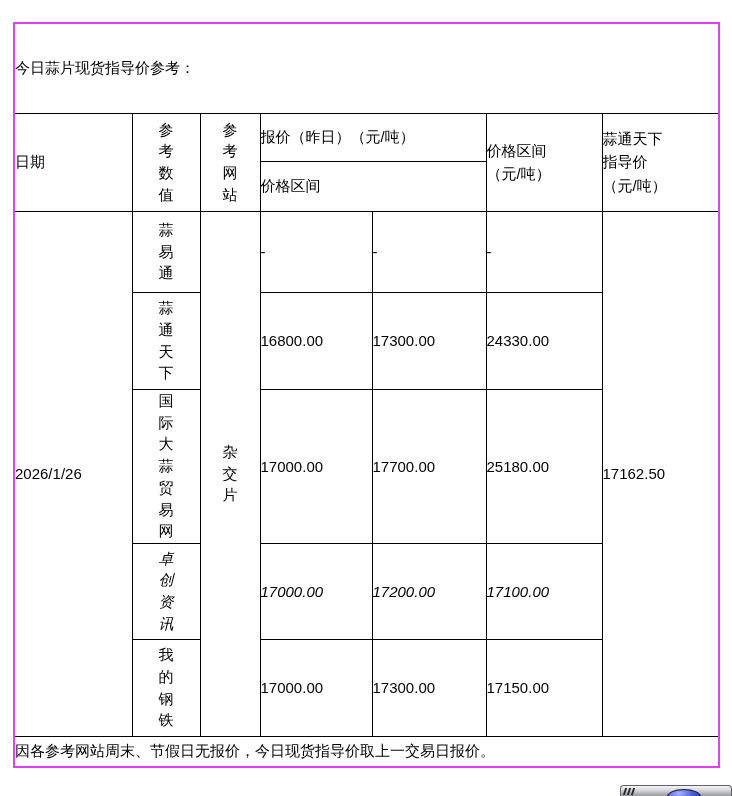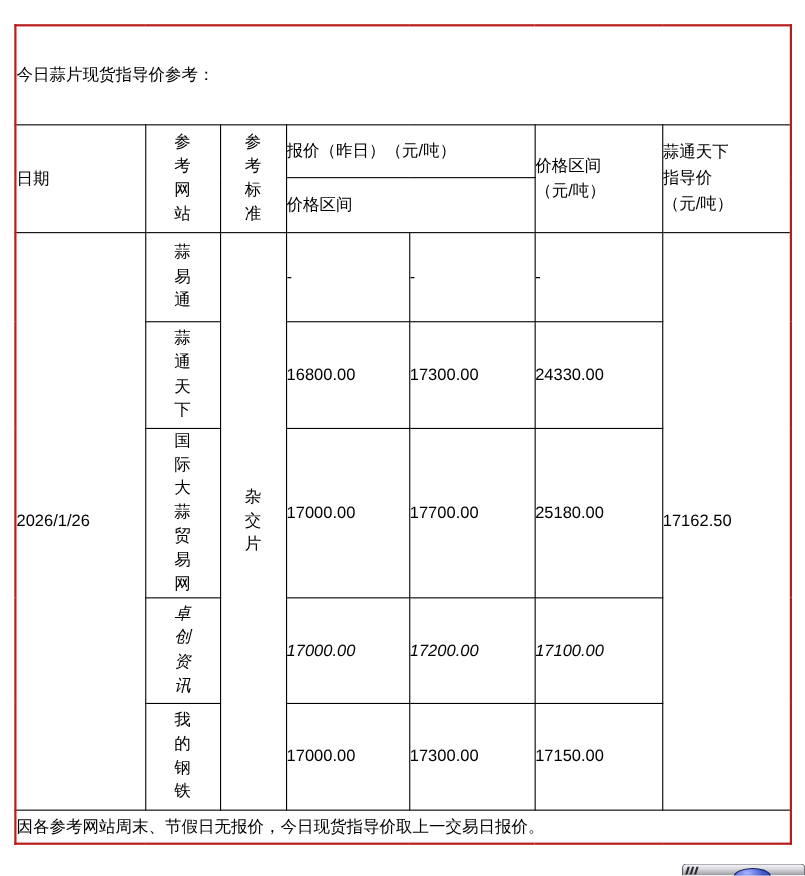--- a/index.html
+++ b/index.html
@@ -11,21 +11,21 @@
     overflow: hidden;
     position: relative;
   }
   #stage { position: absolute; left: 0; top: 0; width: 732px; height: 796px; overflow: hidden; }
 
   table.price-table {
     position: absolute; left: 13px; top: 22px;
     width: 705px;
     border-collapse: collapse;
     table-layout: fixed;
-    border: 2px solid #b91c1c;
+    border: 2px solid #d946ef;
     font-size: 15px;
     color: #000000;
   }
   table.price-table td {
     border: 1px solid #000000;
     vertical-align: middle;
     padding: 0;
     overflow: hidden;
   }
   td.padL { text-align: left; padding-left: 24px; }
@@ -96,24 +96,24 @@
     </colgroup>
 
     <tbody>
         <tr class="row-title">
       <td colspan="7" class="padL">今日蒜片现货指导价参考：</td>
     </tr>
 
     <tr class="row-head1">
       <td rowspan="2" class="padL">日期</td>
       <td rowspan="2" class="ctr">
-        <span class="vstack">参考网站</span>
+        <span class="vstack">参考数值</span>
       </td>
       <td rowspan="2" class="ctr">
-        <span class="vstack">参考标准</span>
+        <span class="vstack">参考网站</span>
       </td>
       <td colspan="2" class="padL">报价（昨日）（元/吨）</td>
       <td rowspan="2" class="padL wrap">价格区间
 （元/吨）</td>
       <td rowspan="2" class="padL wrap">蒜通天下
 指导价
 （元/吨）</td>
     </tr>
 
     <tr class="row-head2">

